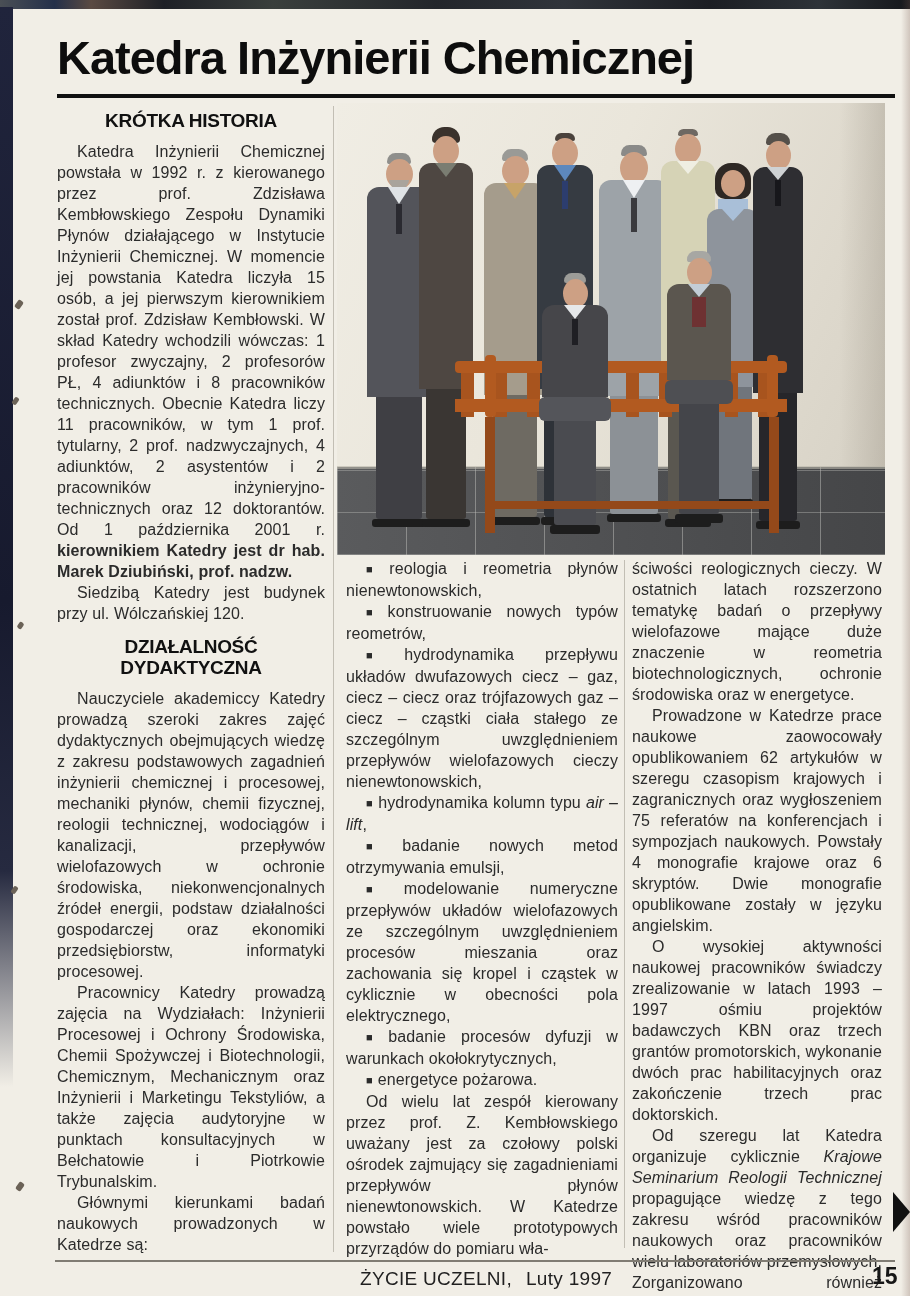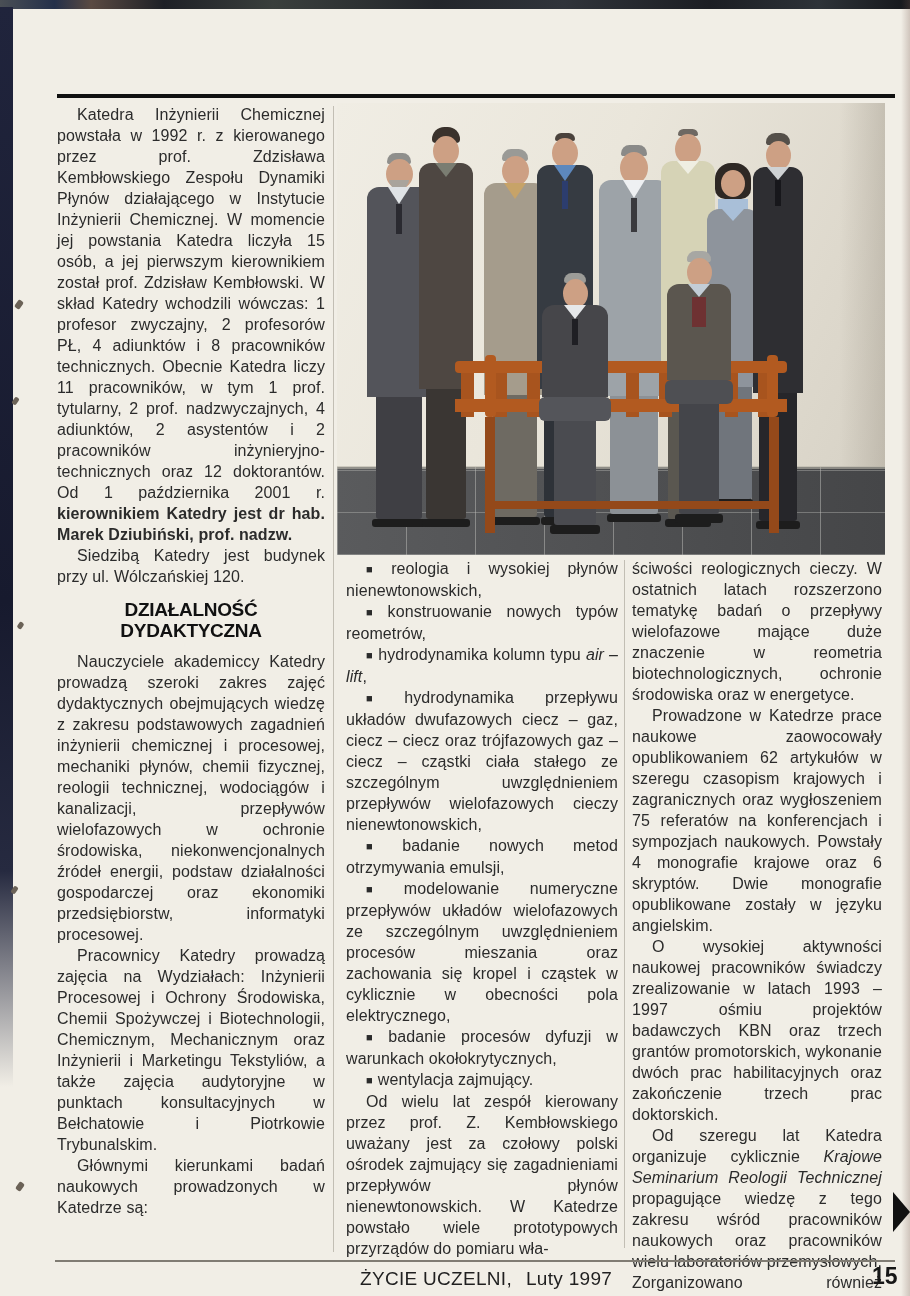--- a/index.html
+++ b/index.html
@@ -68,20 +68,21 @@
 
   <div class="top-band"></div>
   <div class="left-strip"></div>
   <div class="right-shade"></div>
   <div class="speck" style="left:16px;top:300px;width:6px;height:9px;"></div>
   <div class="speck" style="left:13px;top:397px;width:5px;height:8px;"></div>
   <div class="speck" style="left:18px;top:622px;width:5px;height:7px;"></div>
   <div class="speck" style="left:12px;top:886px;width:5px;height:8px;"></div>
   <div class="speck" style="left:17px;top:1182px;width:6px;height:9px;"></div>
 
+  <div class="title">Katedra Inżynierii Chemicznej</div>
   <div class="title-rule"></div>
 
   <div class="sep" id="sep1"></div>
   <div class="sep" id="sep2"></div>
 
   <div id="photo">
     <div class="corner"></div>
     <div class="floor"></div>
     <div class="floor-edge"></div>
 
@@ -201,37 +202,38 @@
     </div>
 
     <div class="benchwood" style="left:148px;top:252px;width:11px;height:62px;border-radius:4px;"></div>
     <div class="benchwood" style="left:430px;top:252px;width:11px;height:62px;border-radius:4px;"></div>
     <div class="benchdark" style="left:148px;top:314px;width:10px;height:116px;"></div>
     <div class="benchdark" style="left:432px;top:314px;width:10px;height:116px;"></div>
     <div class="benchdark" style="left:148px;top:398px;width:294px;height:8px;"></div>
   </div>
 
   <div class="col" id="col1">
+    <div class="sec-head">KRÓTKA HISTORIA</div>
     <p><span>Katedra Inżynierii Chemicznej powstała w 1992 r. z kierowanego przez prof. Zdzisława Kembłowskiego Zespołu Dynamiki Płynów działającego w Instytucie Inżynierii Chemicznej. W momencie jej powstania Katedra liczyła 15 osób, a jej pierwszym kierownikiem został prof. Zdzisław Kembłowski. W skład Katedry wchodzili wówczas: 1 profesor zwyczajny, 2 profesorów PŁ, 4 adiunktów i 8 pracowników technicznych. Obecnie Katedra liczy 11 pracowników, w tym 1 prof. tytularny, 2 prof. nadzwyczajnych, 4 adiunktów, 2 asystentów i 2 pracowników inżynieryjno-technicznych oraz 12 doktorantów. Od 1 października 2001 r. </span><strong>kierownikiem Katedry jest dr hab. Marek Dziubiński, prof. nadzw.</strong></p>
     <p>Siedzibą Katedry jest budynek przy ul. Wólczańskiej 120.</p>
     <div class="sec-head">DZIAŁALNOŚĆ DYDAKTYCZNA</div>
     <p>Nauczyciele akademiccy Katedry prowadzą szeroki zakres zajęć dydaktycznych obejmujących wiedzę z zakresu podstawowych zagadnień inżynierii chemicznej i procesowej, mechaniki płynów, chemii fizycznej, reologii technicznej, wodociągów i kanalizacji, przepływów wielofazowych w ochronie środowiska, niekonwencjonalnych źródeł energii, podstaw działalności gospodarczej oraz ekonomiki przedsiębiorstw, informatyki procesowej.</p>
     <p>Pracownicy Katedry prowadzą zajęcia na Wydziałach: Inżynierii Procesowej i Ochrony Środowiska, Chemii Spożywczej i Biotechnologii, Chemicznym, Mechanicznym oraz Inżynierii i Marketingu Tekstyliów, a także zajęcia audytoryjne w punktach konsultacyjnych w Bełchatowie i Piotrkowie Trybunalskim.</p>
     <p>Głównymi kierunkami badań naukowych prowadzonych w Katedrze są:</p>
   </div>
 
   <div class="col" id="col2">
-    <p class="bullet"><span class="sq">■</span><span>reologia i wysokiej płynów nienewtonowskich,</span></p>
+    <p class="bullet"><span class="sq">■</span><span>reologia i reometria płynów nienewtonowskich,</span></p>
     <p class="bullet"><span class="sq">■</span><span>konstruowanie nowych typów reometrów,</span></p>
+    <p class="bullet"><span class="sq">■</span><span>hydrodynamika przepływu układów dwufazowych ciecz – gaz, ciecz – ciecz oraz trójfazowych gaz – ciecz – cząstki ciała stałego ze szczególnym uwzględnieniem przepływów wielofazowych cieczy nienewtonowskich,</span></p>
     <p class="bullet"><span class="sq">■</span><span>hydrodynamika kolumn typu </span><em>air – lift</em><span>,</span></p>
-    <p class="bullet"><span class="sq">■</span><span>hydrodynamika przepływu układów dwufazowych ciecz – gaz, ciecz – ciecz oraz trójfazowych gaz – ciecz – cząstki ciała stałego ze szczególnym uwzględnieniem przepływów wielofazowych cieczy nienewtonowskich,</span></p>
     <p class="bullet"><span class="sq">■</span><span>badanie nowych metod otrzymywania emulsji,</span></p>
     <p class="bullet"><span class="sq">■</span><span>modelowanie numeryczne przepływów układów wielofazowych ze szczególnym uwzględnieniem procesów mieszania oraz zachowania się kropel i cząstek w cyklicznie w obecności pola elektrycznego,</span></p>
     <p class="bullet"><span class="sq">■</span><span>badanie procesów dyfuzji w warunkach okołokrytycznych,</span></p>
-    <p class="bullet"><span class="sq">■</span><span>wentylacja zajmujący.</span></p>
+    <p class="bullet"><span class="sq">■</span><span>energetyce pożarowa.</span></p>
     <p>Od wielu lat zespół kierowany przez prof. Z. Kembłowskiego uważany jest za czołowy polski ośrodek zajmujący się zagadnieniami przepływów płynów nienewtonowskich. W Katedrze powstało wiele prototypowych przyrządów do pomiaru wła-</p>
   </div>
 
   <div class="col" id="col3">
     <p class="noindent">ściwości reologicznych cieczy. W ostatnich latach rozszerzono tematykę badań o przepływy wielofazowe mające duże znaczenie w reometria biotechnologicznych, ochronie środowiska oraz w energetyce.</p>
     <p>Prowadzone w Katedrze prace naukowe zaowocowały opublikowaniem 62 artykułów w szeregu czasopism krajowych i zagranicznych oraz wygłoszeniem 75 referatów na konferencjach i sympozjach naukowych. Powstały 4 monografie krajowe oraz 6 skryptów. Dwie monografie opublikowane zostały w języku angielskim.</p>
     <p>O wysokiej aktywności naukowej pracowników świadczy zrealizowanie w latach 1993 – 1997 ośmiu projektów badawczych KBN oraz trzech grantów promotorskich, wykonanie dwóch prac habilitacyjnych oraz zakończenie trzech prac doktorskich.</p>
     <p><span>Od szeregu lat Katedra organizuje cyklicznie </span><em>Krajowe Seminarium Reologii Technicznej</em><span> propagujące wiedzę z tego zakresu wśród pracowników naukowych oraz pracowników wielu laboratoriów przemysłowych. Zorganizowano również seminarium międzynarodowe: </span></p>
   </div>
 

